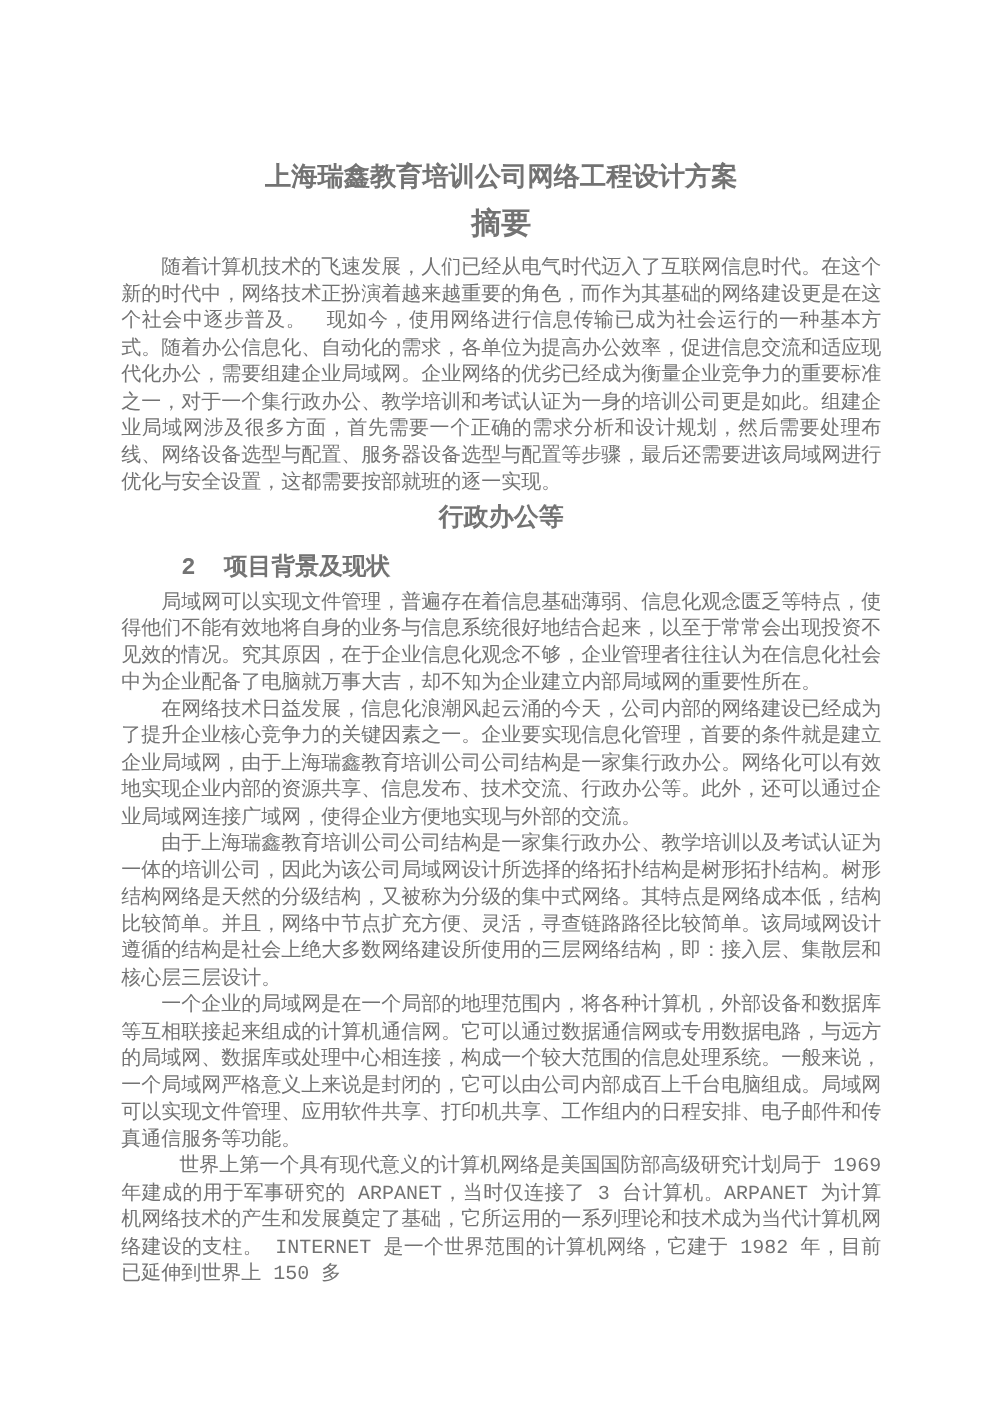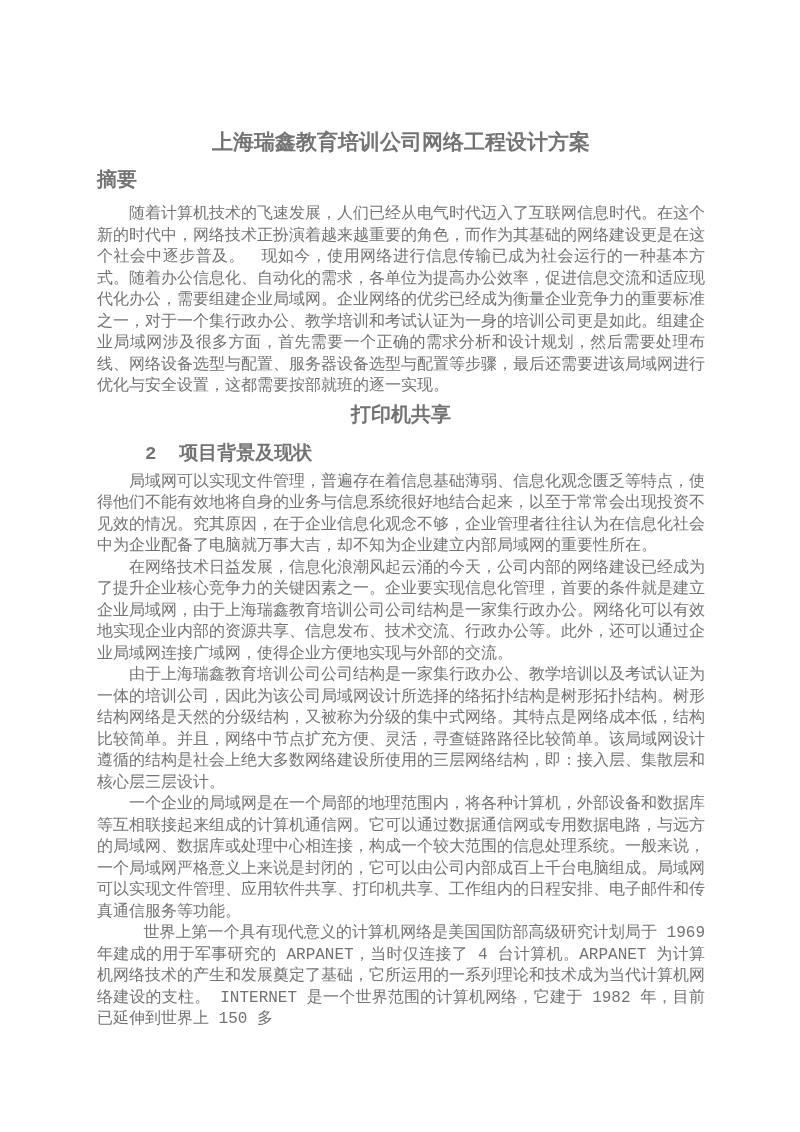--- a/index.html
+++ b/index.html
@@ -21,22 +21,23 @@
   }
   .doc-title {
     margin: 0;
     font-size: 21px;
     font-weight: 700;
     text-align: center;
     line-height: 26px;
   }
   .h-abstract {
     margin: 11px 0 0 0;
-    font-size: 20px;
+    font-size: 24px;
     font-weight: 700;
+    text-align: center;
     line-height: 26px;
   }
   .h-section {
     margin: 4px 0 0 0;
     font-size: 20px;
     font-weight: 700;
     text-align: center;
     line-height: 27px;
   }
   .h-subsection {
@@ -73,28 +74,28 @@
 <body>
 
 <div class="page">
 
   <h1 class="doc-title">上海瑞鑫教育培训公司网络工程设计方案</h1>
 
   <h2 class="h-abstract">摘要</h2>
 
   <p class="para abstract-para">随着计算机技术的飞速发展，人们已经从电气时代迈入了互联网信息时代。在这个新的时代中，网络技术正扮演着越来越重要的角色，而作为其基础的网络建设更是在这个社会中逐步普及。　现如今，使用网络进行信息传输已成为社会运行的一种基本方式。随着办公信息化、自动化的需求，各单位为提高办公效率，促进信息交流和适应现代化办公，需要组建企业局域网。企业网络的优劣已经成为衡量企业竞争力的重要标准之一，对于一个集行政办公、教学培训和考试认证为一身的培训公司更是如此。组建企业局域网涉及很多方面，首先需要一个正确的需求分析和设计规划，然后需要处理布线、网络设备选型与配置、服务器设备选型与配置等步骤，最后还需要进该局域网进行优化与安全设置，这都需要按部就班的逐一实现。</p>
 
-  <h2 class="h-section">打印机共享</h2>
+  <h2 class="h-section">行政办公等</h2>
 
   <h3 class="h-subsection">2  项目背景及现状</h3>
 
   <p class="para">局域网可以实现文件管理，普遍存在着信息基础薄弱、信息化观念匮乏等特点，使得他们不能有效地将自身的业务与信息系统很好地结合起来，以至于常常会出现投资不见效的情况。究其原因，在于企业信息化观念不够，企业管理者往往认为在信息化社会中为企业配备了电脑就万事大吉，却不知为企业建立内部局域网的重要性所在。</p>
 
   <p class="para">在网络技术日益发展，信息化浪潮风起云涌的今天，公司内部的网络建设已经成为了提升企业核心竞争力的关键因素之一。企业要实现信息化管理，首要的条件就是建立企业局域网，由于上海瑞鑫教育培训公司公司结构是一家集行政办公。网络化可以有效地实现企业内部的资源共享、信息发布、技术交流、行政办公等。此外，还可以通过企业局域网连接广域网，使得企业方便地实现与外部的交流。</p>
 
   <p class="para">由于上海瑞鑫教育培训公司公司结构是一家集行政办公、教学培训以及考试认证为一体的培训公司，因此为该公司局域网设计所选择的络拓扑结构是树形拓扑结构。树形结构网络是天然的分级结构，又被称为分级的集中式网络。其特点是网络成本低，结构比较简单。并且，网络中节点扩充方便、灵活，寻查链路路径比较简单。该局域网设计遵循的结构是社会上绝大多数网络建设所使用的三层网络结构，即：接入层、集散层和核心层三层设计。</p>
 
   <p class="para">一个企业的局域网是在一个局部的地理范围内，将各种计算机，外部设备和数据库等互相联接起来组成的计算机通信网。它可以通过数据通信网或专用数据电路，与远方的局域网、数据库或处理中心相连接，构成一个较大范围的信息处理系统。一般来说，一个局域网严格意义上来说是封闭的，它可以由公司内部成百上千台电脑组成。局域网可以实现文件管理、应用软件共享、打印机共享、工作组内的日程安排、电子邮件和传真通信服务等功能。</p>
 
 
-  <p class="para foreign-para">世界上第一个具有现代意义的计算机网络是美国国防部高级研究计划局于 1969 年建成的用于军事研究的 ARPANET，当时仅连接了 4 台计算机。ARPANET 为计算机网络技术的产生和发展奠定了基础，它所运用的一系列理论和技术成为当代计算机网络建设的支柱。 INTERNET 是一个世界范围的计算机网络，它建于 1982 年，目前已延伸到世界上 150 多</p>
+  <p class="para foreign-para">世界上第一个具有现代意义的计算机网络是美国国防部高级研究计划局于 1969 年建成的用于军事研究的 ARPANET，当时仅连接了 3 台计算机。ARPANET 为计算机网络技术的产生和发展奠定了基础，它所运用的一系列理论和技术成为当代计算机网络建设的支柱。 INTERNET 是一个世界范围的计算机网络，它建于 1982 年，目前已延伸到世界上 150 多</p>
 
 </div>
 
 </body></html>

